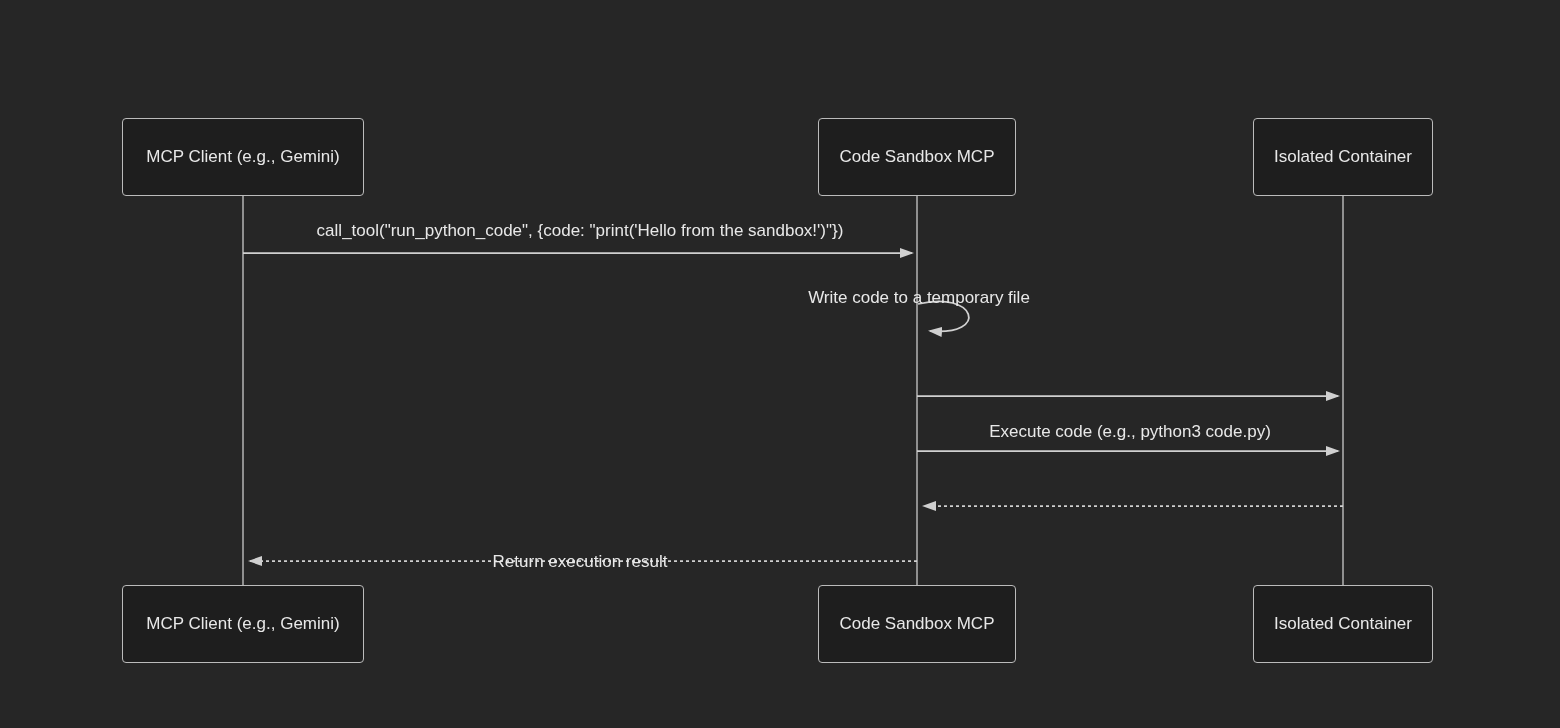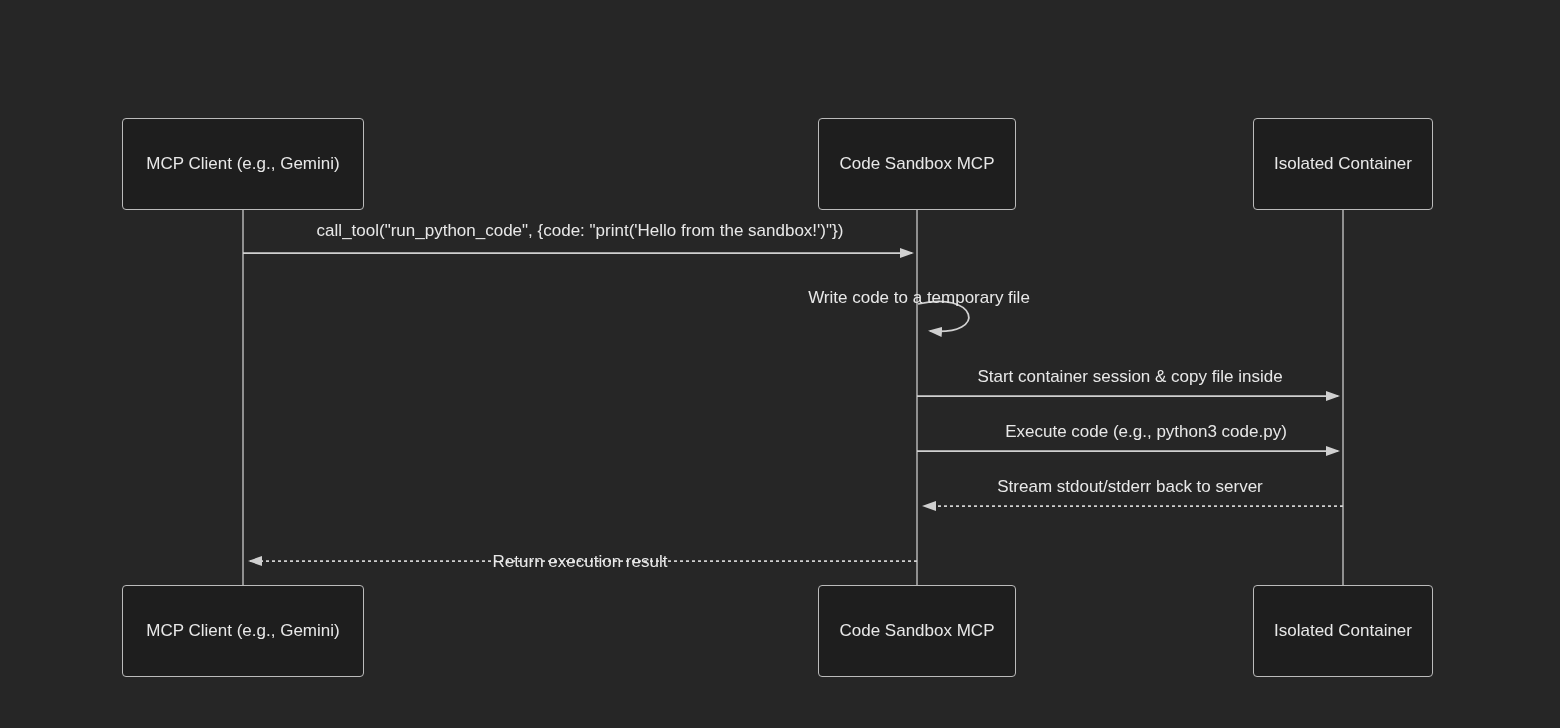--- a/index.html
+++ b/index.html
@@ -18,21 +18,21 @@
   #wires {
     position: absolute;
     left: 0;
     top: 0;
     width: 1560px;
     height: 728px;
   }
   .actor-box {
     position: absolute;
     box-sizing: border-box;
-    height: 92px;
+    height: 78px;
     background: #1e1e1e;
     border: 1px solid #bbbbbb;
     border-radius: 4px;
     color: #e8e8e8;
     font-size: 17px;
     display: flex;
     align-items: center;
     justify-content: center;
     white-space: nowrap;
     z-index: 2;
@@ -79,18 +79,16 @@
   <div class="actor-box" style="left:122px; top:118px; width:242px;">MCP Client (e.g., Gemini)</div>
   <div class="actor-box" style="left:818px; top:118px; width:198px;">Code Sandbox MCP</div>
   <div class="actor-box" style="left:1253px; top:118px; width:180px;">Isolated Container</div>
 
   <div class="actor-box" style="left:122px; top:585px; width:242px;">MCP Client (e.g., Gemini)</div>
   <div class="actor-box" style="left:818px; top:585px; width:198px;">Code Sandbox MCP</div>
   <div class="actor-box" style="left:1253px; top:585px; width:180px;">Isolated Container</div>
 
   <div class="msg-label" style="left:580px; top:221px;">call_tool("run_python_code", {code: "print('Hello from the sandbox!')"})</div>
   <div class="msg-label" style="left:919px; top:276px;margin-top:12px;">Write code to a temporary file</div>
-  <div class="msg-label" style="left:1130px; top:367px;">Start container session &amp; copy file inside</div>
-  <div class="msg-label" style="left:1130px; top:422px;margin-left:16px;">Execute code (e.g., python3 code.py)</div>
-  <div class="msg-label" style="left:1130px; top:477px;">Stream stdout/stderr back to server</div>
+  <div class="msg-label" style="left:1130px; top:422px;">Execute code (e.g., python3 code.py)</div>
   <div class="msg-label" style="left:580px; top:532px;margin-top:20px;">Return execution result</div>
 
 </div>
 
 </body></html>

